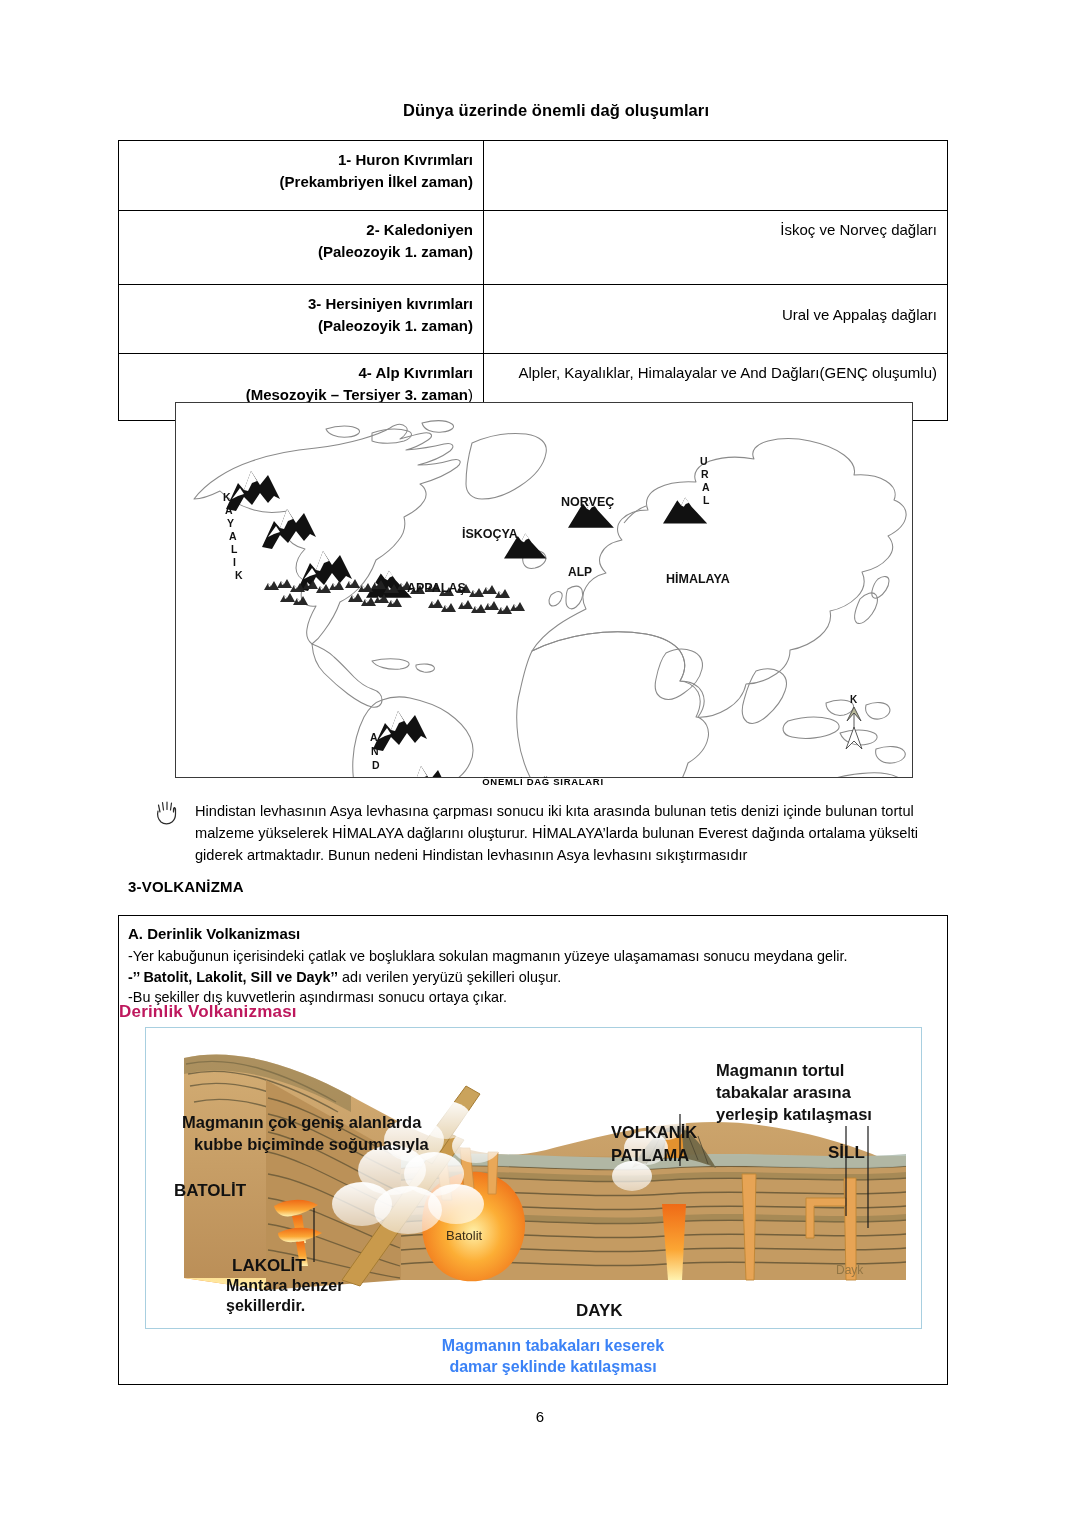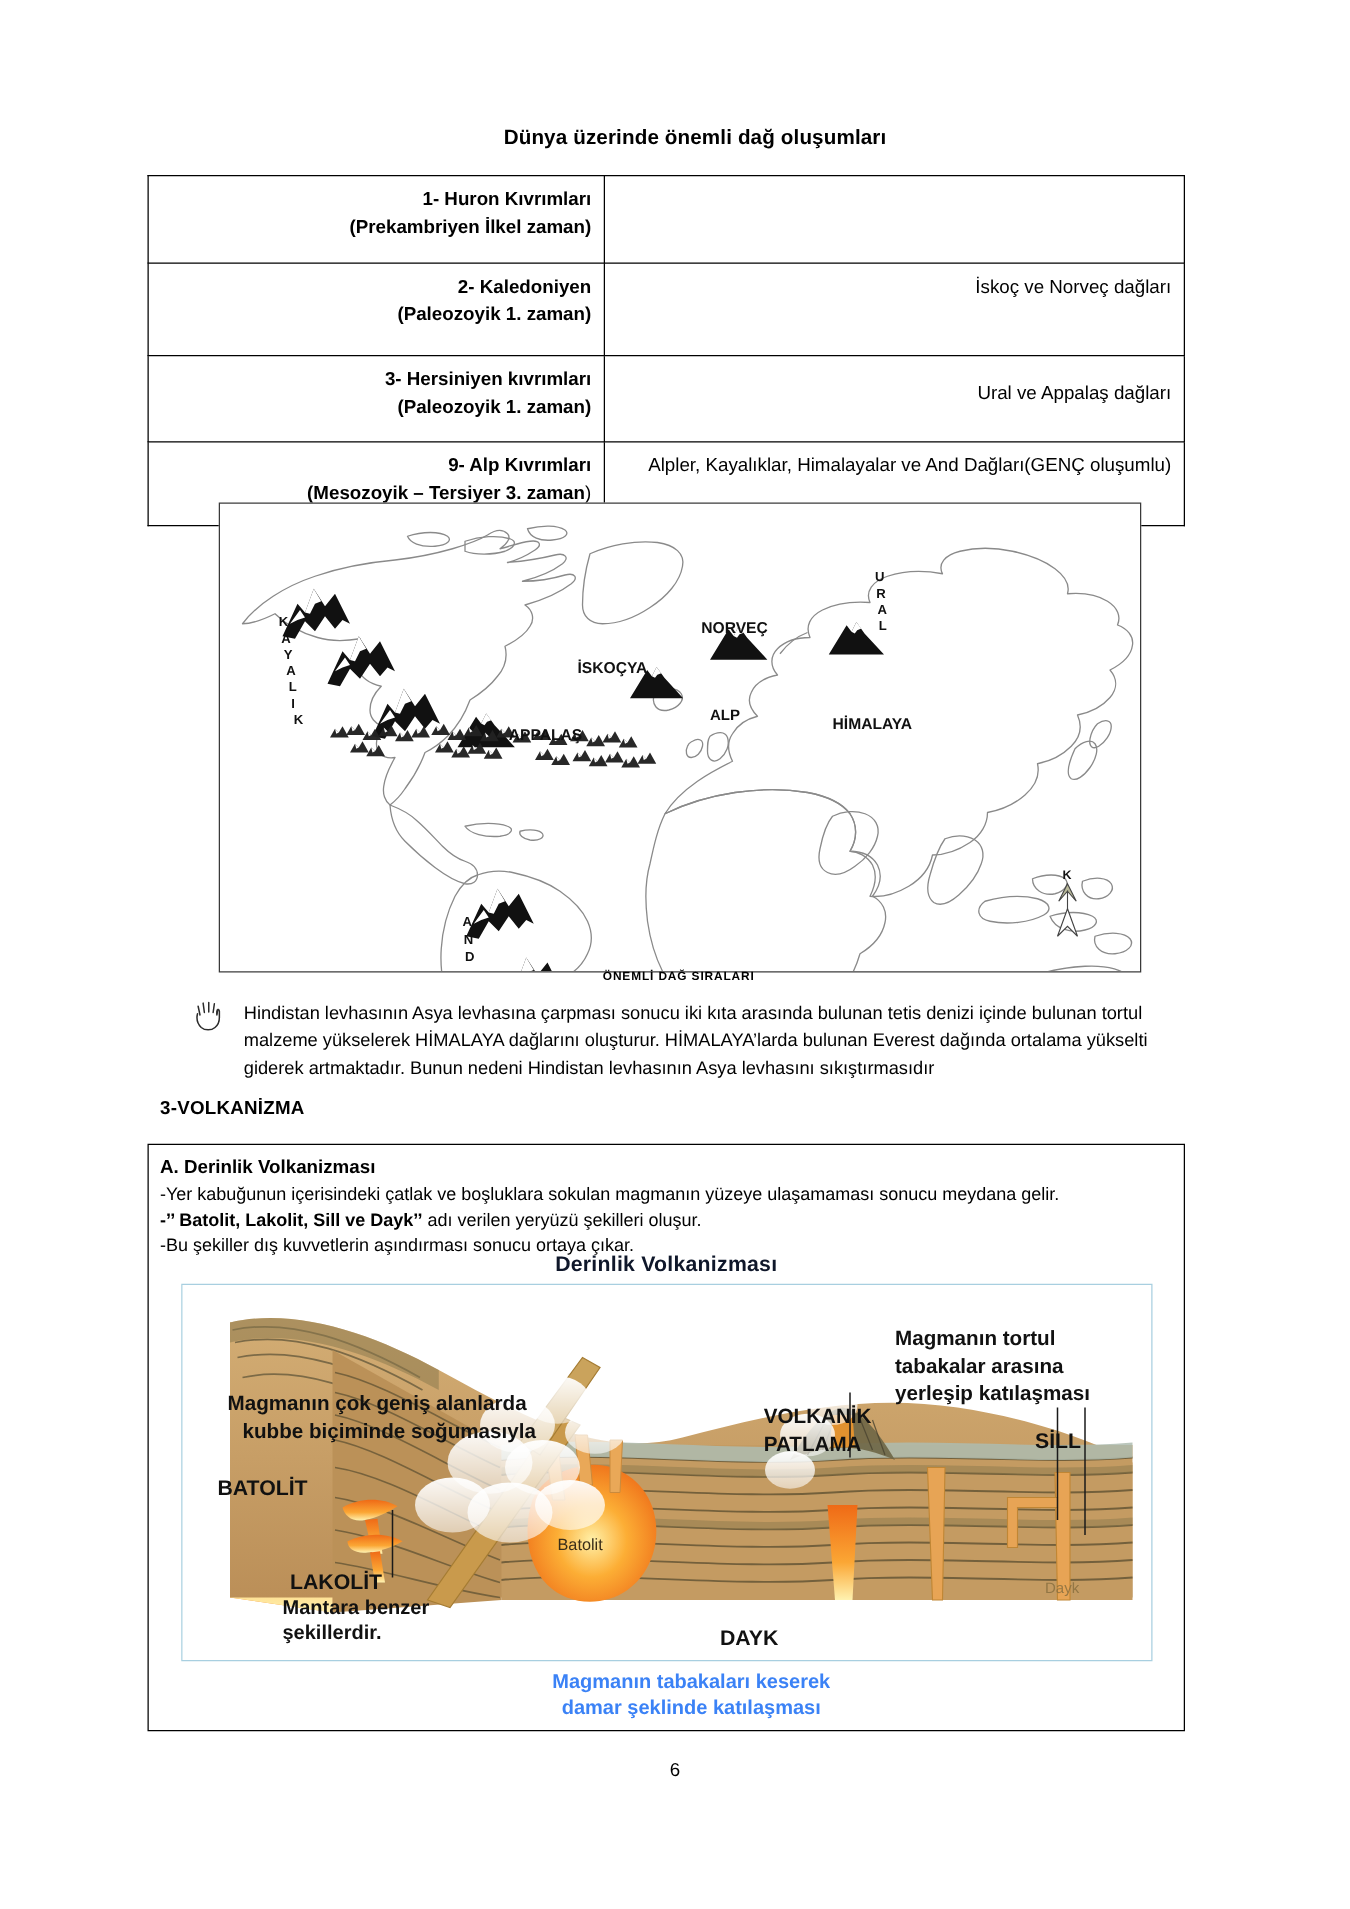--- a/index.html
+++ b/index.html
@@ -148,24 +148,23 @@
 
   
   .diagram-wrap {
     position: absolute;
     left: 0;
     right: 0;
     top: 86px;
     height: 370px;
   }
   .diagram-title {
-    text-align: center;
     font-size: 17px;
     font-weight: bold;
-    color: #0f172a;
+    color: #be185d;
     margin-bottom: 5px;
     letter-spacing: 0.2px;
   }
   .diagram-frame {
     position: relative;
     margin: 0 auto;
     width: 775px;
     height: 300px;
     border: 1.5px solid #a8cfe0;
     background: #ffffff;
@@ -223,21 +222,21 @@
       </tr>
       <tr class="r3">
         <td class="c-left">
           <span>3- Hersiniyen kıvrımları</span><br>
           <span>(Paleozoyik 1. zaman)</span>
         </td>
         <td class="c-right mid">Ural ve Appalaş dağları</td>
       </tr>
       <tr class="r4">
         <td class="c-left">
-          <span class="thin">9- Alp Kıvrımları</span><br>
+          <span class="thin">4- Alp Kıvrımları</span><br>
           <span class="thin">(Mesozoyik – Tersiyer 3. zaman</span><span class="paren-tail">)</span>
         </td>
         <td class="c-right">Alpler, Kayalıklar, Himalayalar ve And Dağları(GENÇ oluşumlu)</td>
       </tr>
     </tbody>
   </table>
 
   <div class="map-figure">
     <svg viewBox="0 0 736 374" xmlns="http://www.w3.org/2000/svg">
       <defs>

